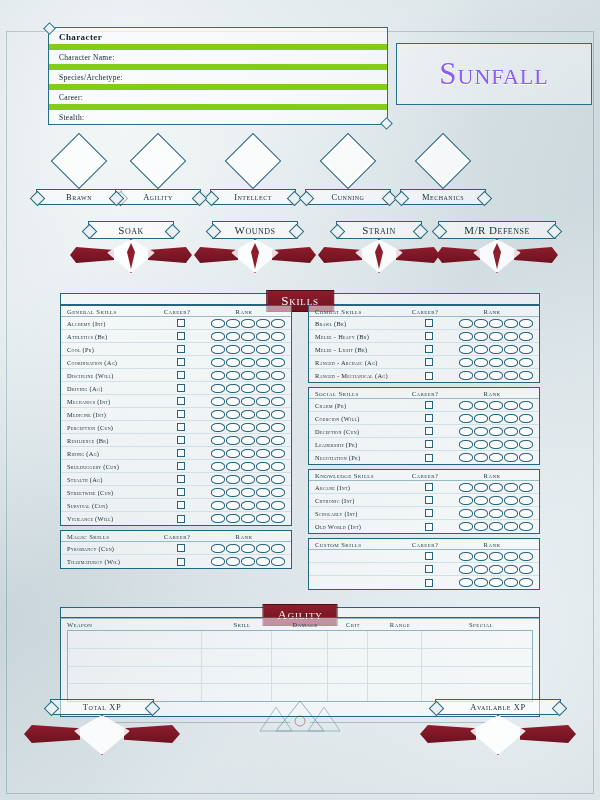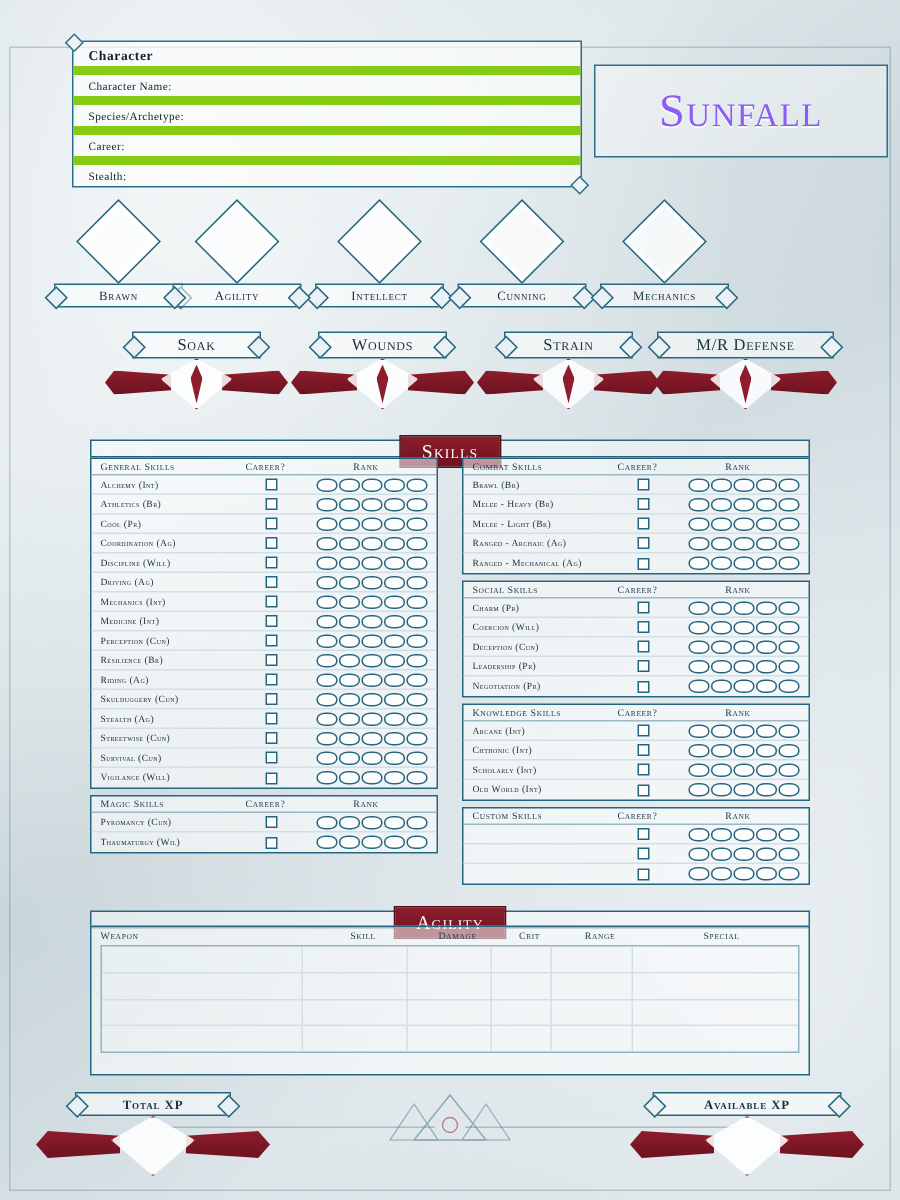--- a/index.html
+++ b/index.html
@@ -178,21 +178,21 @@
     display:flex; font-variant:small-caps; font-size:6.6px; letter-spacing:0.4px;
     color:#1b3a47; padding:3px 4px 2px 6px;
   }
   .weap-body { border:1px solid #8fb3c1; margin:0 6px 6px 6px; height:72px; position:relative; display:flex; flex-direction:column;}
   .weap-row { flex:1; display:flex; border-bottom:0.6px solid #cfe0e7; }
   .weap-row:last-child{ border-bottom:none; }
   .weap-row span { border-right:0.6px solid #cfe0e7; }
   .weap-row span:last-child { border-right:none; }
 
   
-  .xp { position:absolute; bottom:2px; width:100%; height:70px;font-weight:bold; }
+  .xp { position:absolute; bottom:31px; width:100%; height:70px; }
   .xpbox { position:absolute; width:160px; text-align:center; }
   .xpbox.left { left:22px; }
   .xpbox.right { right:22px; }
   .xpbox .cap {
     border:1.2px solid #26657f; background:rgba(255,255,255,0.55);
     font-variant:small-caps; font-size:8.5px; letter-spacing:0.6px;
     padding:2px 0; color:#17303c; position:relative; width:104px; margin:0 auto; z-index:3;
   }
   .xpbox .cap::before, .xpbox .cap::after{
     content:""; position:absolute; top:50%; width:9px;height:9px;

